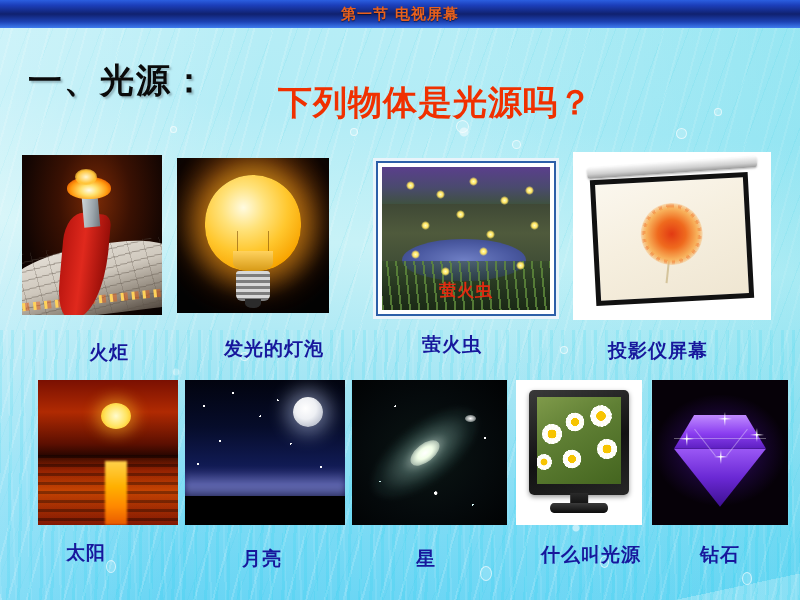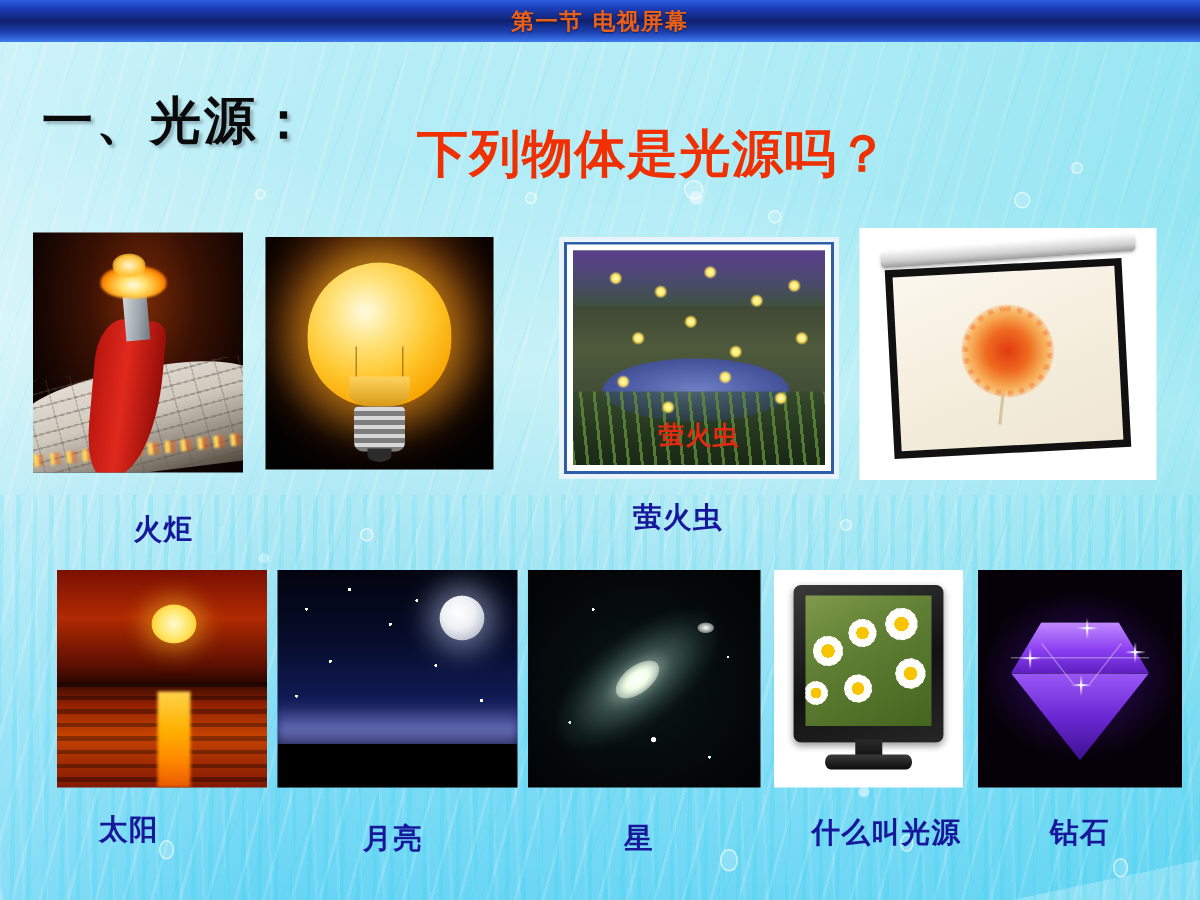--- a/index.html
+++ b/index.html
@@ -325,21 +325,23 @@
     <div class="scr-rail"></div>
     <div class="scr-body">
       <div class="scr-stem"></div>
       <div class="scr-petals"></div>
       <div class="scr-flower"></div>
     </div>
   </div>
 
 
   <div class="cap" style="left:76px;top:340px;margin-left:13px;">火炬</div>
+  <div class="cap" style="left:224px;top:336px;">发光的灯泡</div>
   <div class="cap" style="left:422px;top:332px;">萤火虫</div>
+  <div class="cap" style="left:608px;top:338px;">投影仪屏幕</div>
 
   <div class="pic" id="pic-sun">
     <div class="sun-sea"></div>
     <div class="sun-refl"></div>
     <div class="sun-disc"></div>
   </div>
 
   <div class="pic" id="pic-moon">
     <div class="stars"></div>
     <div class="moon-haze"></div>

